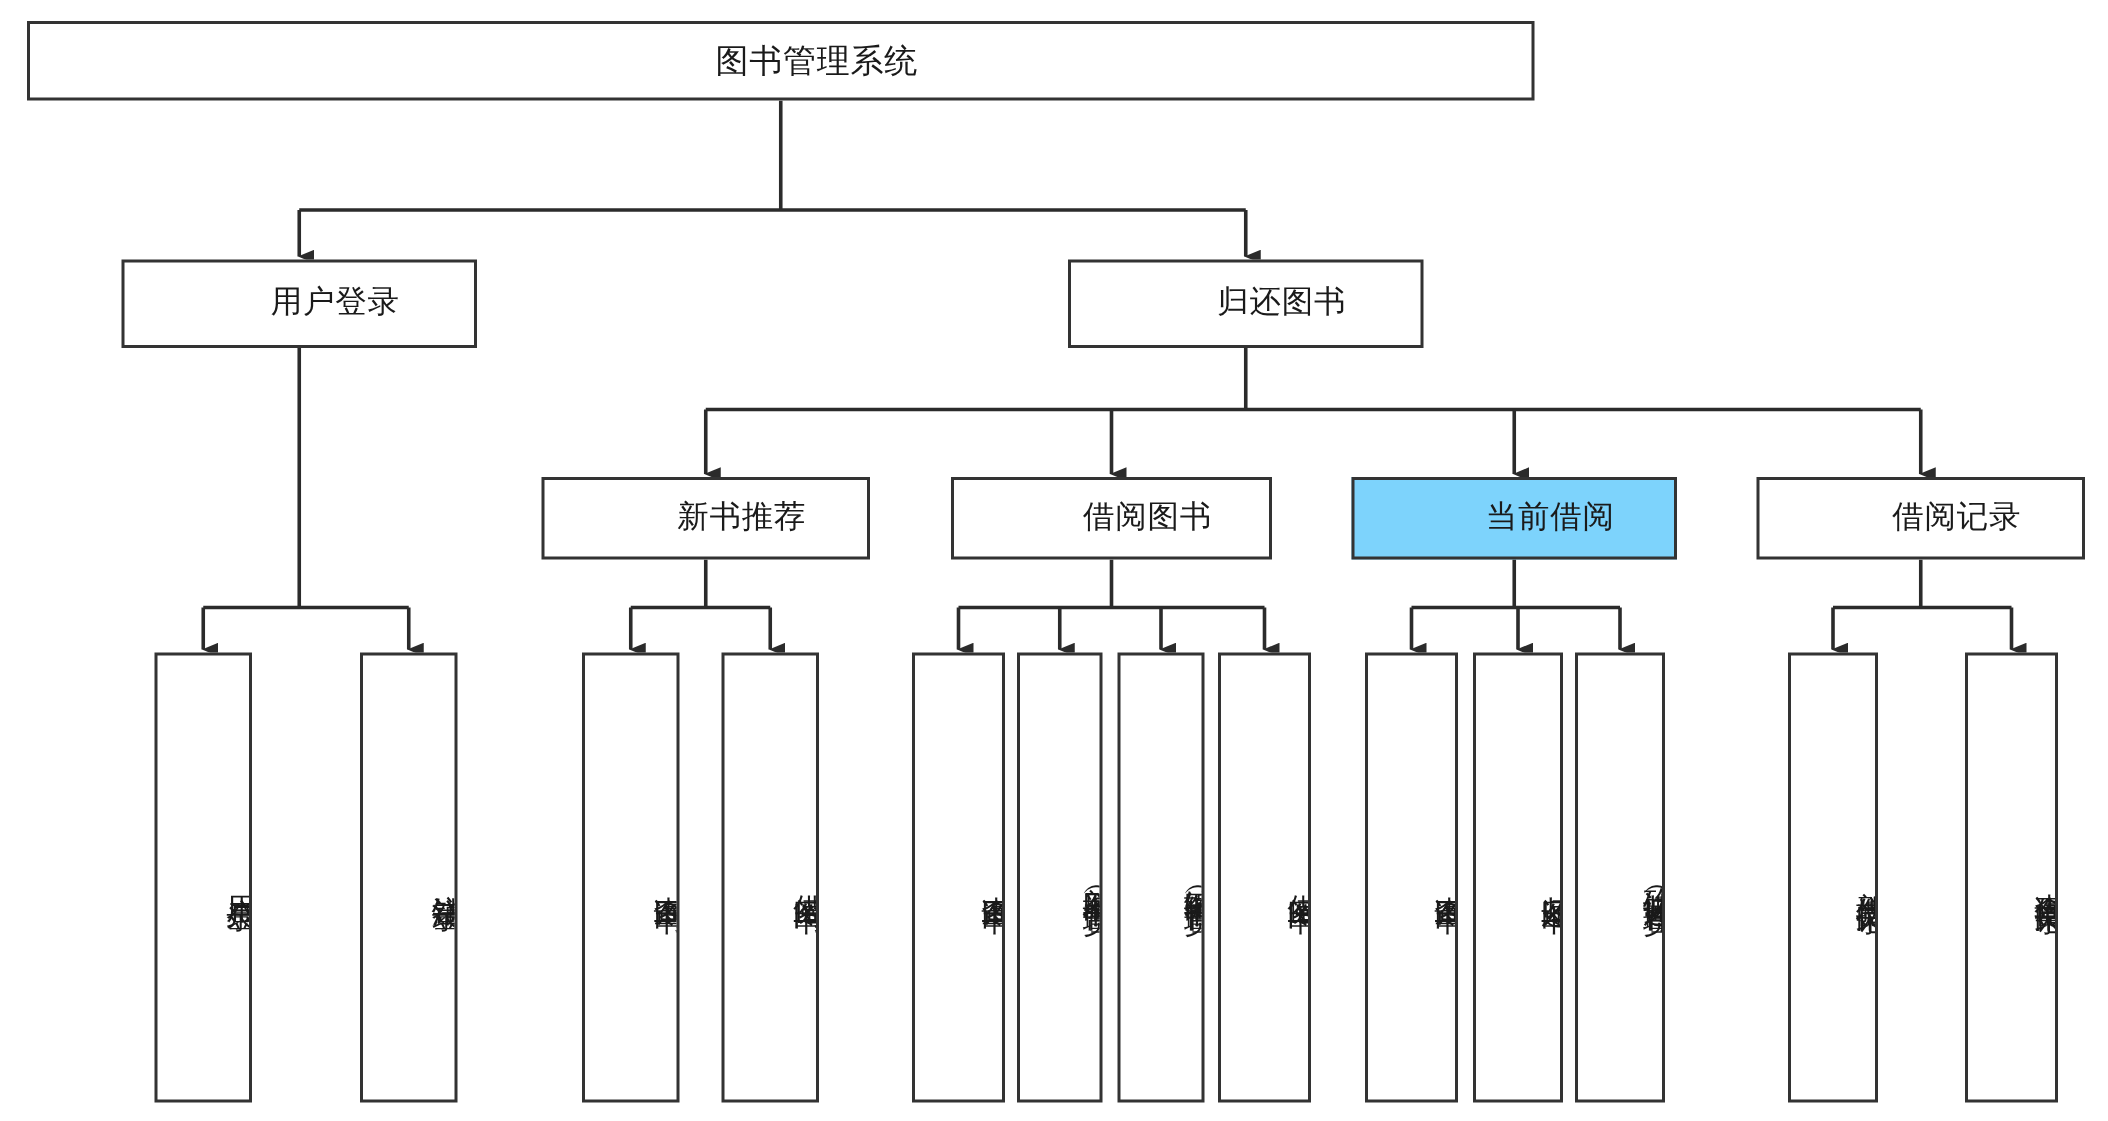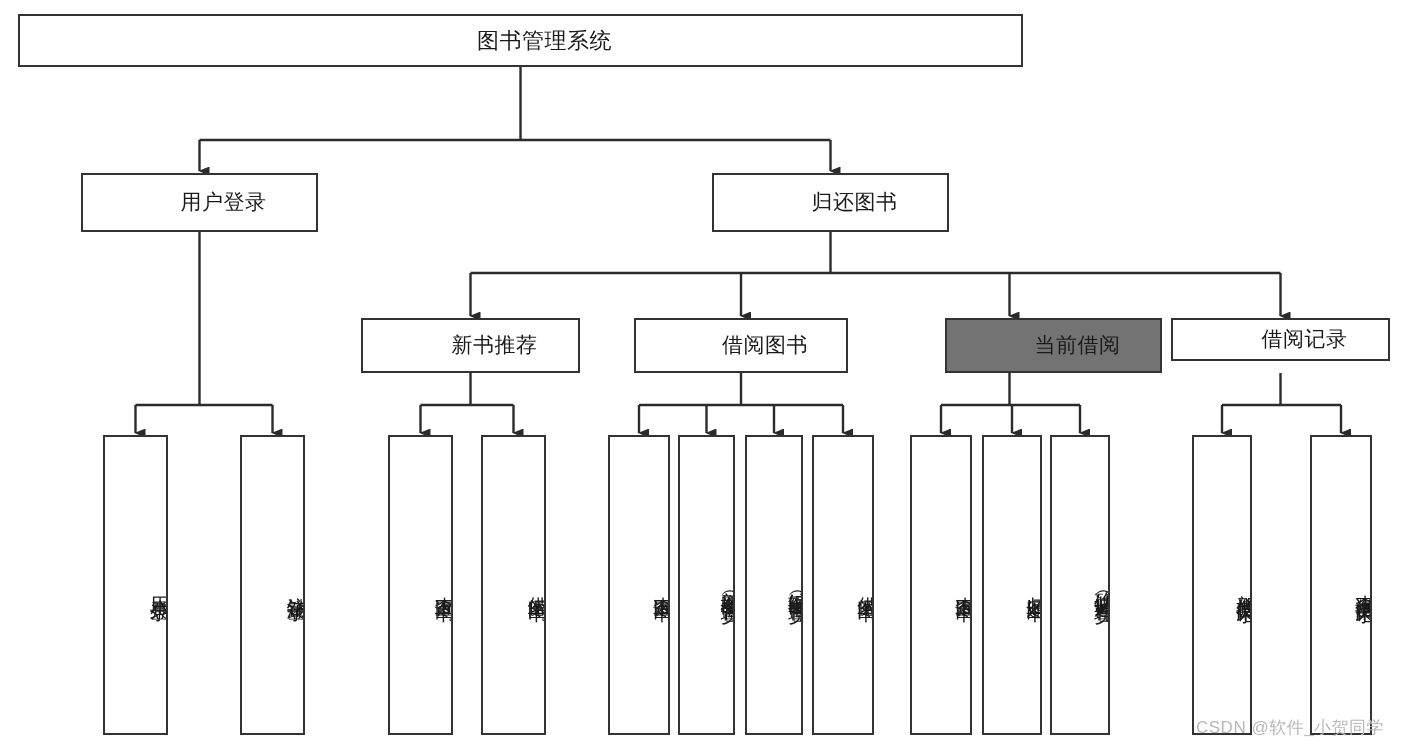--- a/index.html
+++ b/index.html
@@ -128,24 +128,24 @@
       </div>
       <div class="node-box level1" style="left: 712px; top: 173px; width: 237px; height: 59px; border-color: rgb(51, 51, 51); background: rgb(255, 255, 255);">
         <span class="node-label" style="color: rgb(26, 26, 26);">归还图书</span>
       </div>
       <div class="node-box level2" style="left: 361px; top: 318px; width: 219px; height: 55px; border-color: rgb(51, 51, 51); background: rgb(255, 255, 255);">
         <span class="node-label" style="color: rgb(26, 26, 26);">新书推荐</span>
       </div>
       <div class="node-box level2" style="left: 634px; top: 318px; width: 214px; height: 55px; border-color: rgb(51, 51, 51); background: rgb(255, 255, 255);">
         <span class="node-label" style="color: rgb(26, 26, 26);">借阅图书</span>
       </div>
-      <div class="node-box level2" style="left: 901px; top: 318px; width: 217px; height: 55px; border-color: rgb(51, 51, 51); background: #737373; margin-left: 44px;">
+      <div class="node-box level2" style="left: 901px; top: 318px; width: 217px; height: 55px; border-color: rgb(51, 51, 51); background: #7dd3fc;">
         <span class="node-label" style="color: rgb(26, 26, 26);">当前借阅</span>
       </div>
-      <div class="node-box level2" style="left: 1171px; top: 318px; width: 219px; height: 43px; border-color: rgb(51, 51, 51); background: rgb(255, 255, 255);">
+      <div class="node-box level2" style="left: 1171px; top: 318px; width: 219px; height: 55px; border-color: rgb(51, 51, 51); background: rgb(255, 255, 255);">
         <span class="node-label" style="color: rgb(26, 26, 26);">借阅记录</span>
       </div>
       <div class="node-box level3 vertical" style="left: 103px; top: 435px; width: 65px; height: 300px; border-color: rgb(51, 51, 51); background: rgb(255, 255, 255);">
         <span class="node-label" style="color: rgb(26, 26, 26);">用户登录</span>
       </div>
       <div class="node-box level3 vertical" style="left: 240px; top: 435px; width: 65px; height: 300px; border-color: rgb(51, 51, 51); background: rgb(255, 255, 255);">
         <span class="node-label" style="color: rgb(26, 26, 26);">注销登录</span>
       </div>
       <div class="node-box level3 vertical" style="left: 388px; top: 435px; width: 65px; height: 300px; border-color: rgb(51, 51, 51); background: rgb(255, 255, 255);">
         <span class="node-label" style="color: rgb(26, 26, 26);">查询图书</span>
@@ -175,15 +175,14 @@
         <span class="node-label" style="color: rgb(26, 26, 26);">确认归还（管理员）</span>
       </div>
       <div class="node-box level3 vertical" style="left: 1192px; top: 435px; width: 60px; height: 300px; border-color: rgb(51, 51, 51); background: rgb(255, 255, 255);">
         <span class="node-label" style="color: rgb(26, 26, 26);">新增借阅记录</span>
       </div>
       <div class="node-box level3 vertical" style="left: 1310px; top: 435px; width: 62px; height: 300px; border-color: rgb(51, 51, 51); background: rgb(255, 255, 255);">
         <span class="node-label" style="color: rgb(26, 26, 26);">查询借阅记录</span>
       </div>
     </div>
 
-  <div class="watermark" style="left: 1196px; top: 716px; color: rgb(184, 184, 184);">CSDN @软件_小贺同学</div>
 
 </div>
 
 </body></html>

